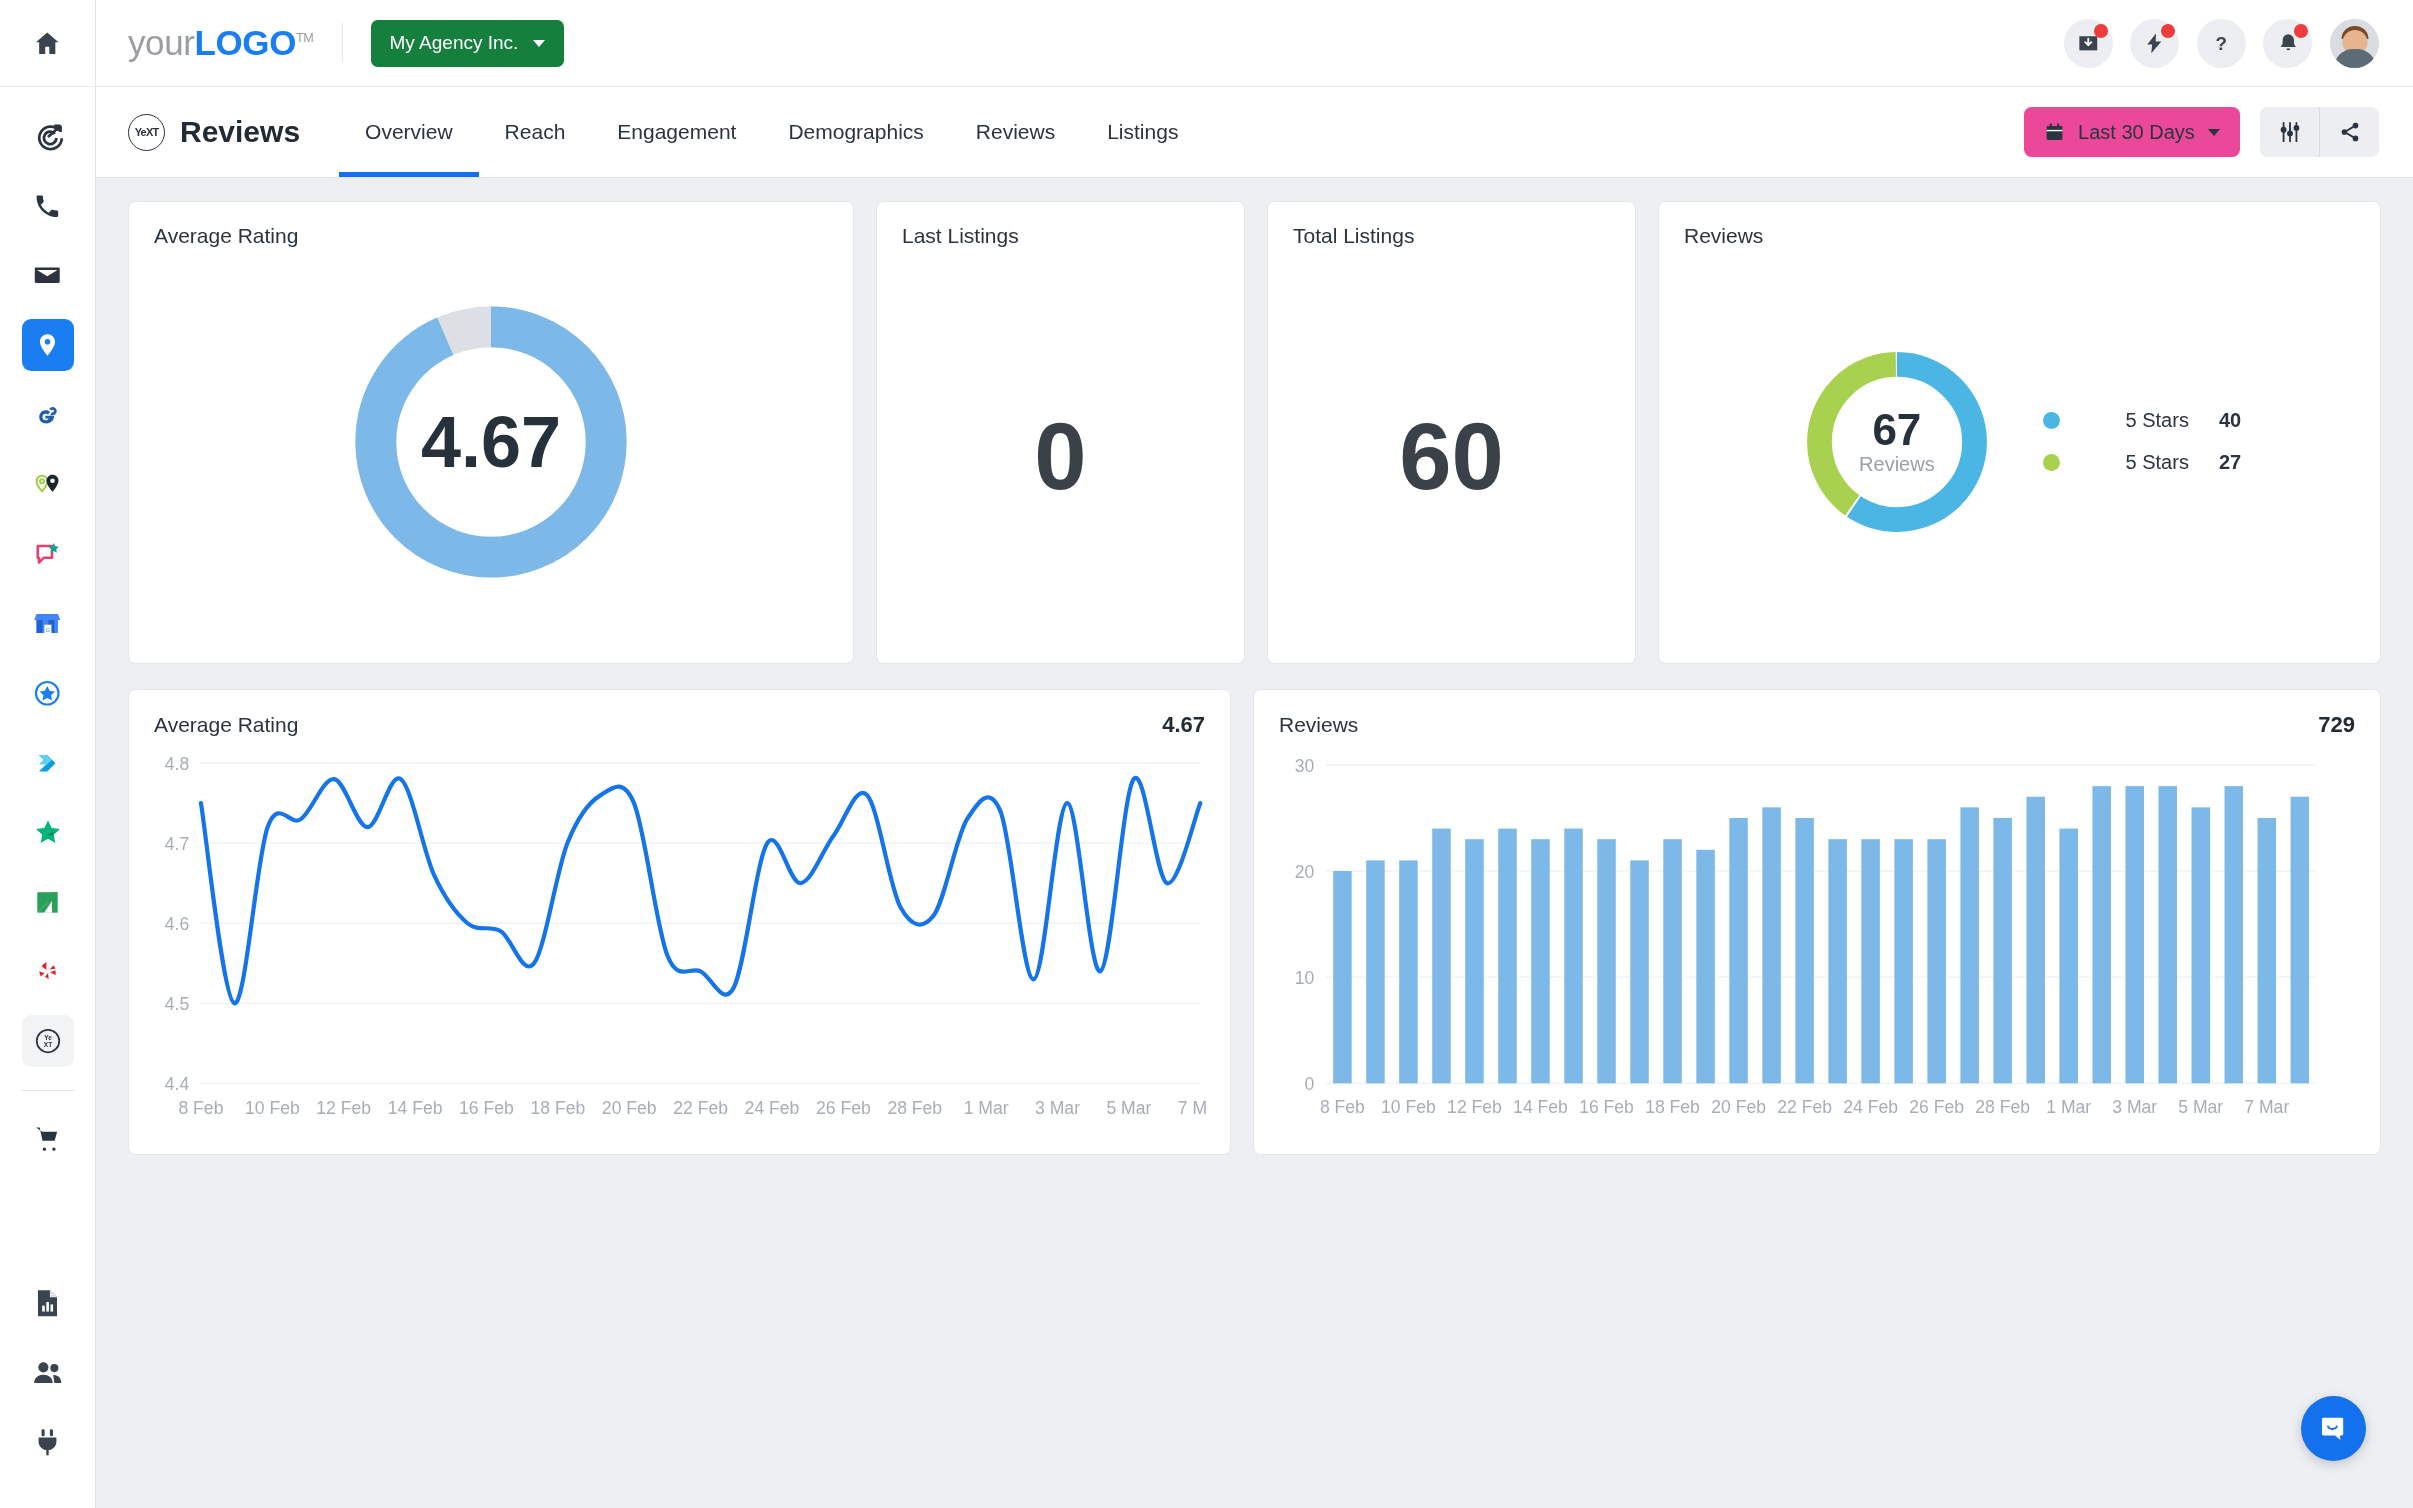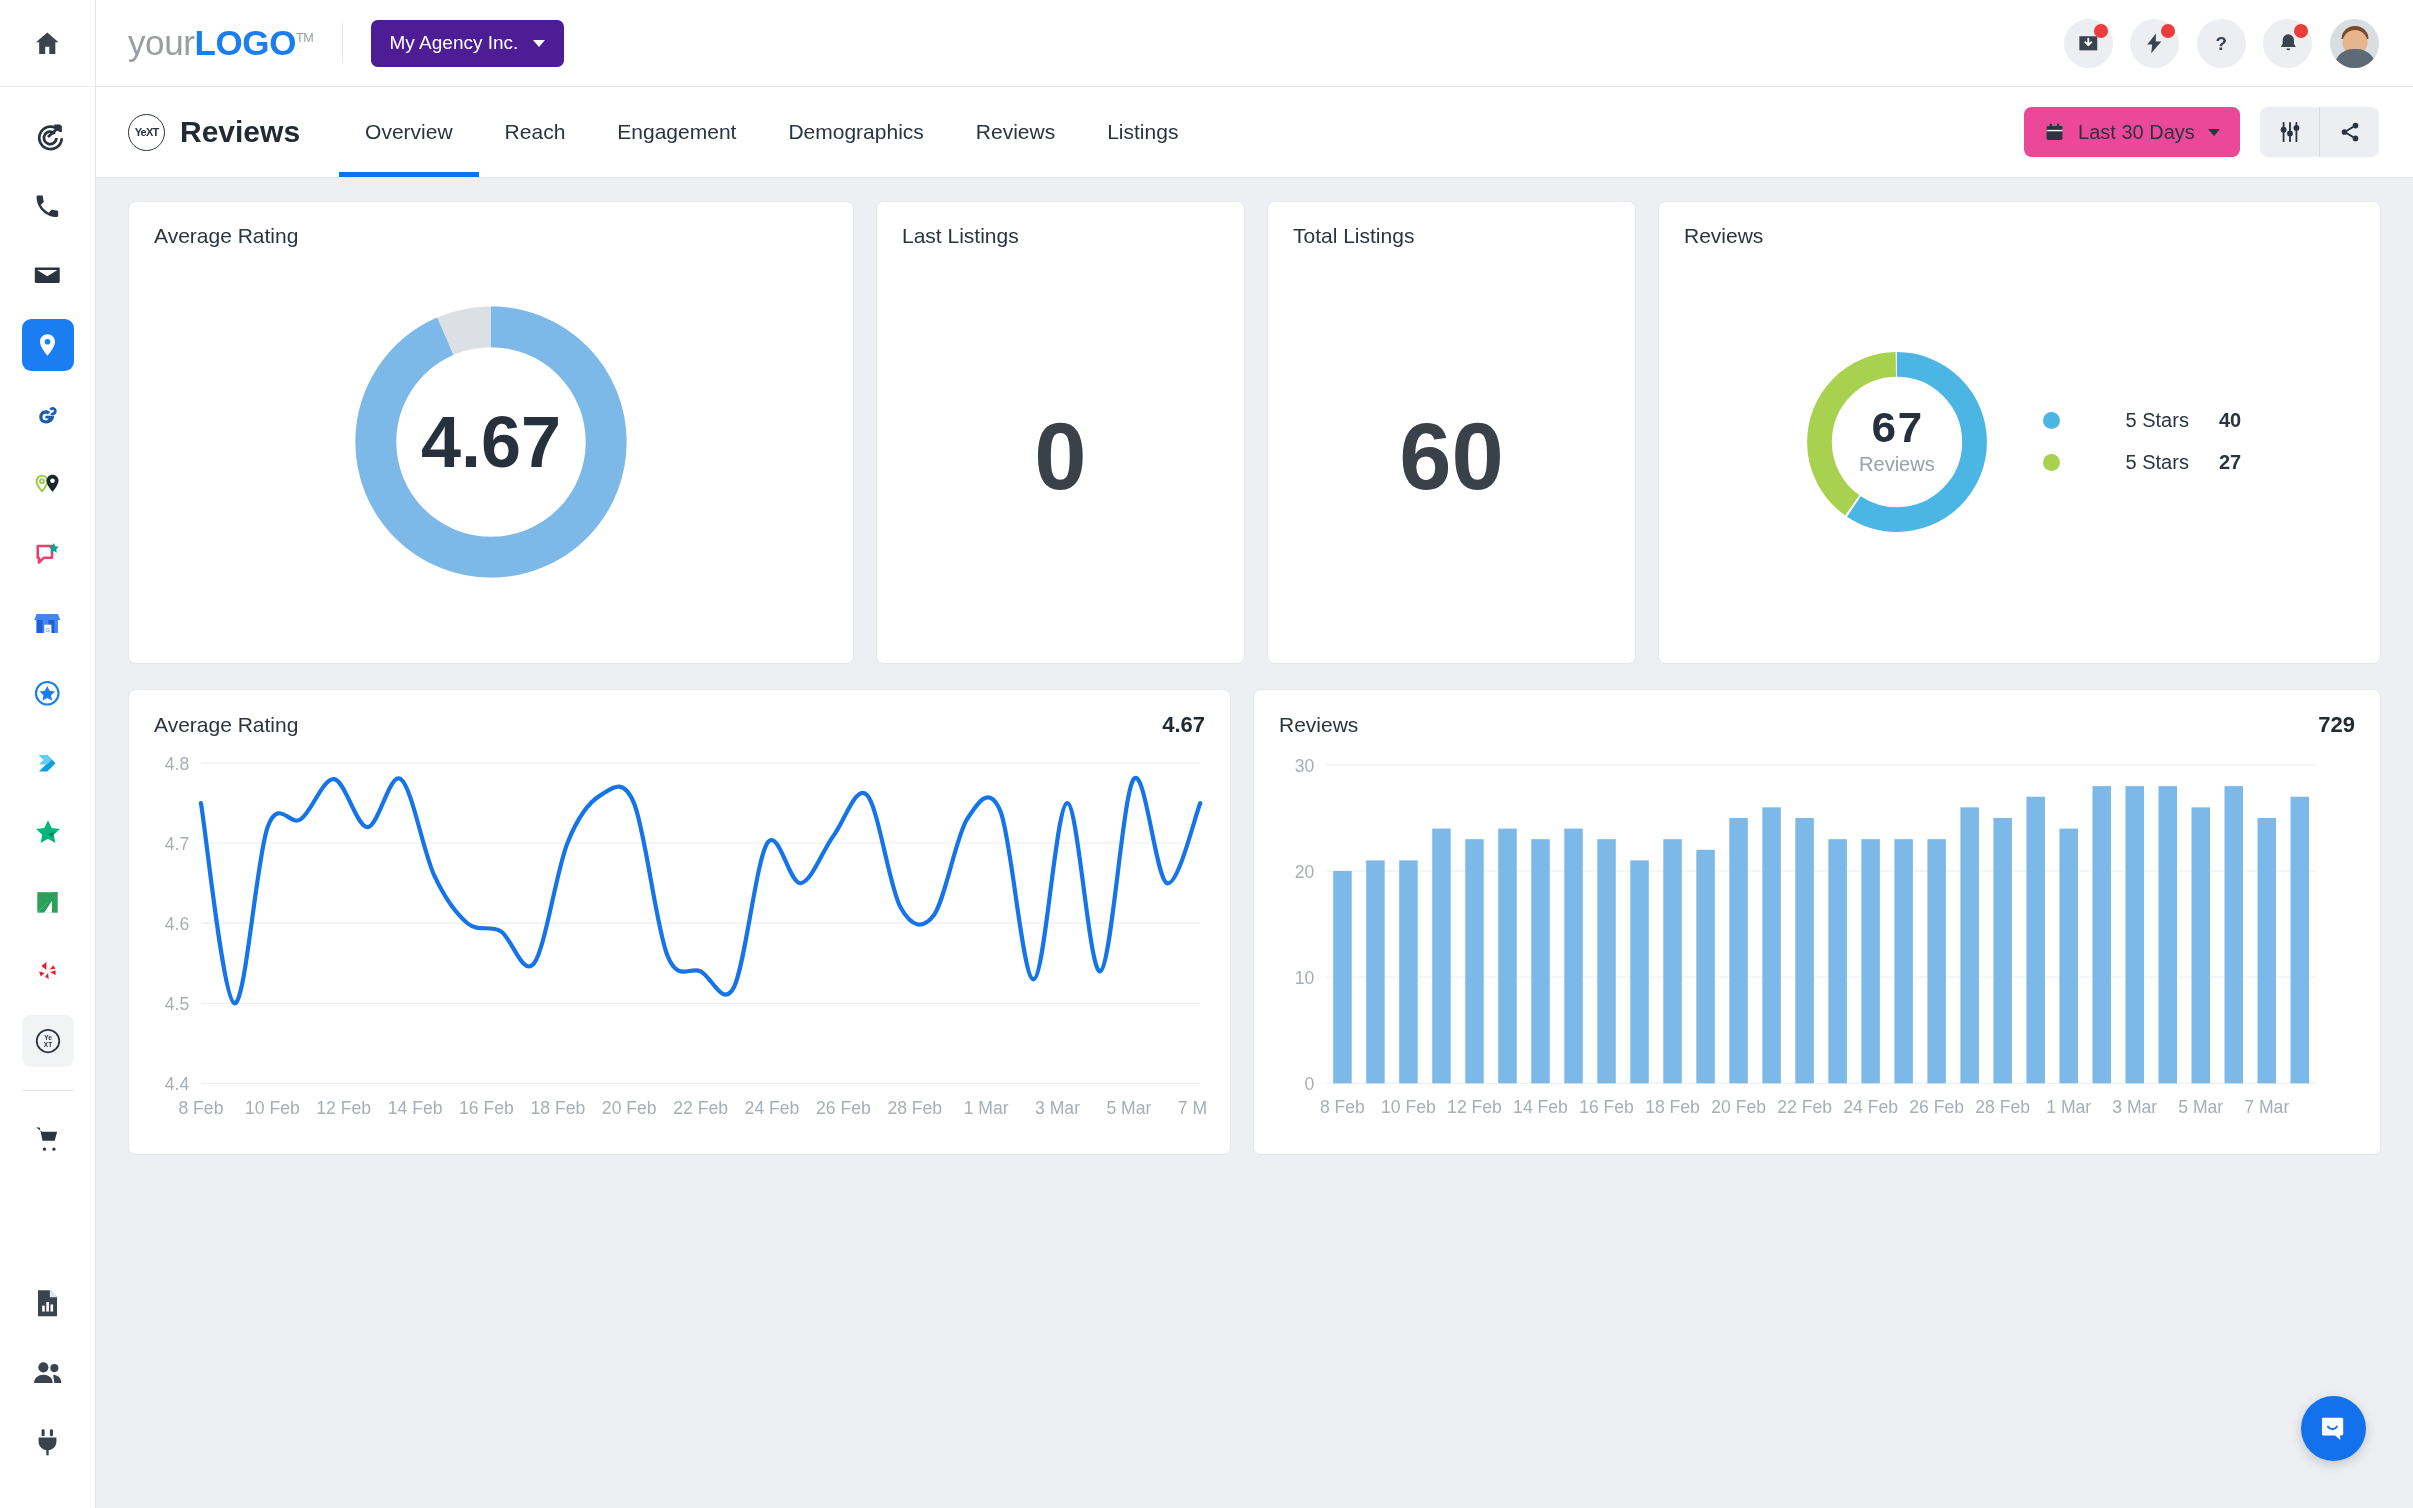--- a/index.html
+++ b/index.html
@@ -45,21 +45,21 @@
     height: 87px; background: #fff;
     border-bottom: 0.8px solid #e2e5e9;
     display: flex; align-items: center; padding: 0 34px 0 32px;
     flex: 0 0 87px;
   }
   .logo { font-size: 35px; letter-spacing: -0.4px; color: #9a9da1; font-weight: 400; white-space: nowrap; }
   .logo b { color: #1a7ef2; font-weight: 700; }
   .logo sup { font-size: 12.6px; color: #9a9da1; vertical-align: super; }
   .logo-div { width: 0.8px; height: 40px; background: #e2e5e9; margin: 0 28.5px; }
   .agency-btn {
-    background: #4c1d95; color: #fff; border: none; border-radius: 6.7px;
+    background: #15803d; color: #fff; border: none; border-radius: 6.7px;
     height: 47px; padding: 0 18.4px; font-size: 19px; font-family: inherit;
     display: flex; align-items: center; gap: 15px; cursor: pointer; white-space: nowrap;
   }
   .caret-d { width: 0; height: 0; border-left: 6.7px solid transparent; border-right: 6.7px solid transparent; border-top: 7.5px solid currentColor; }
   .top-actions { margin-left: auto; display: flex; align-items: center; gap: 17.6px; }
   .circ-btn {
     width: 49px; height: 49px; border-radius: 50%; background: #eceef1;
     display: flex; align-items: center; justify-content: center;
     position: relative; cursor: pointer; border: none;
   }
@@ -125,21 +125,21 @@
 
   .kpi-wrap { height: 100%; display: flex; align-items: center; justify-content: center; }
   .kpi-num { font-size: 94px; font-weight: 700; color: #3a4149; line-height: 1; }
 
   .donut-wrap { height: calc(100% - 30px); display: flex; align-items: center; justify-content: center; position: relative; }
   .donut-center {
     position: absolute; left: 50%; top: 50%; transform: translate(-50%,-50%);
     text-align: center; pointer-events: none;
   }
   .donut-big { font-size: 72px; font-weight: 700; color: #26313c; line-height: 1; }
-  .rev-donut-big { font-size: 44px; font-weight: 700; color: #26313c; line-height: 1.05; font-family: Liberation Mono, monospace; }
+  .rev-donut-big { font-size: 44px; font-weight: 700; color: #26313c; line-height: 1.05; }
   .rev-donut-sub { font-size: 20px; color: #9aa1a9; }
 
   .rev-body { display: flex; align-items: center; justify-content: center; gap: 47px; height: calc(100% - 30px); }
   .legend { display: flex; flex-direction: column; gap: 18.4px; }
   .legend-row { display: flex; align-items: center; gap: 30px; font-size: 20px; color: #2b3440; white-space: nowrap; text-align: right; }
   .legend-dot { width: 17px; height: 17px; border-radius: 50%; flex: 0 0 17px; }
   .legend-label { width: 99px; }
   .legend-val { font-weight: 700; }
 
   .chart-area { margin-top: 15px; height: calc(100% - 54px); }

